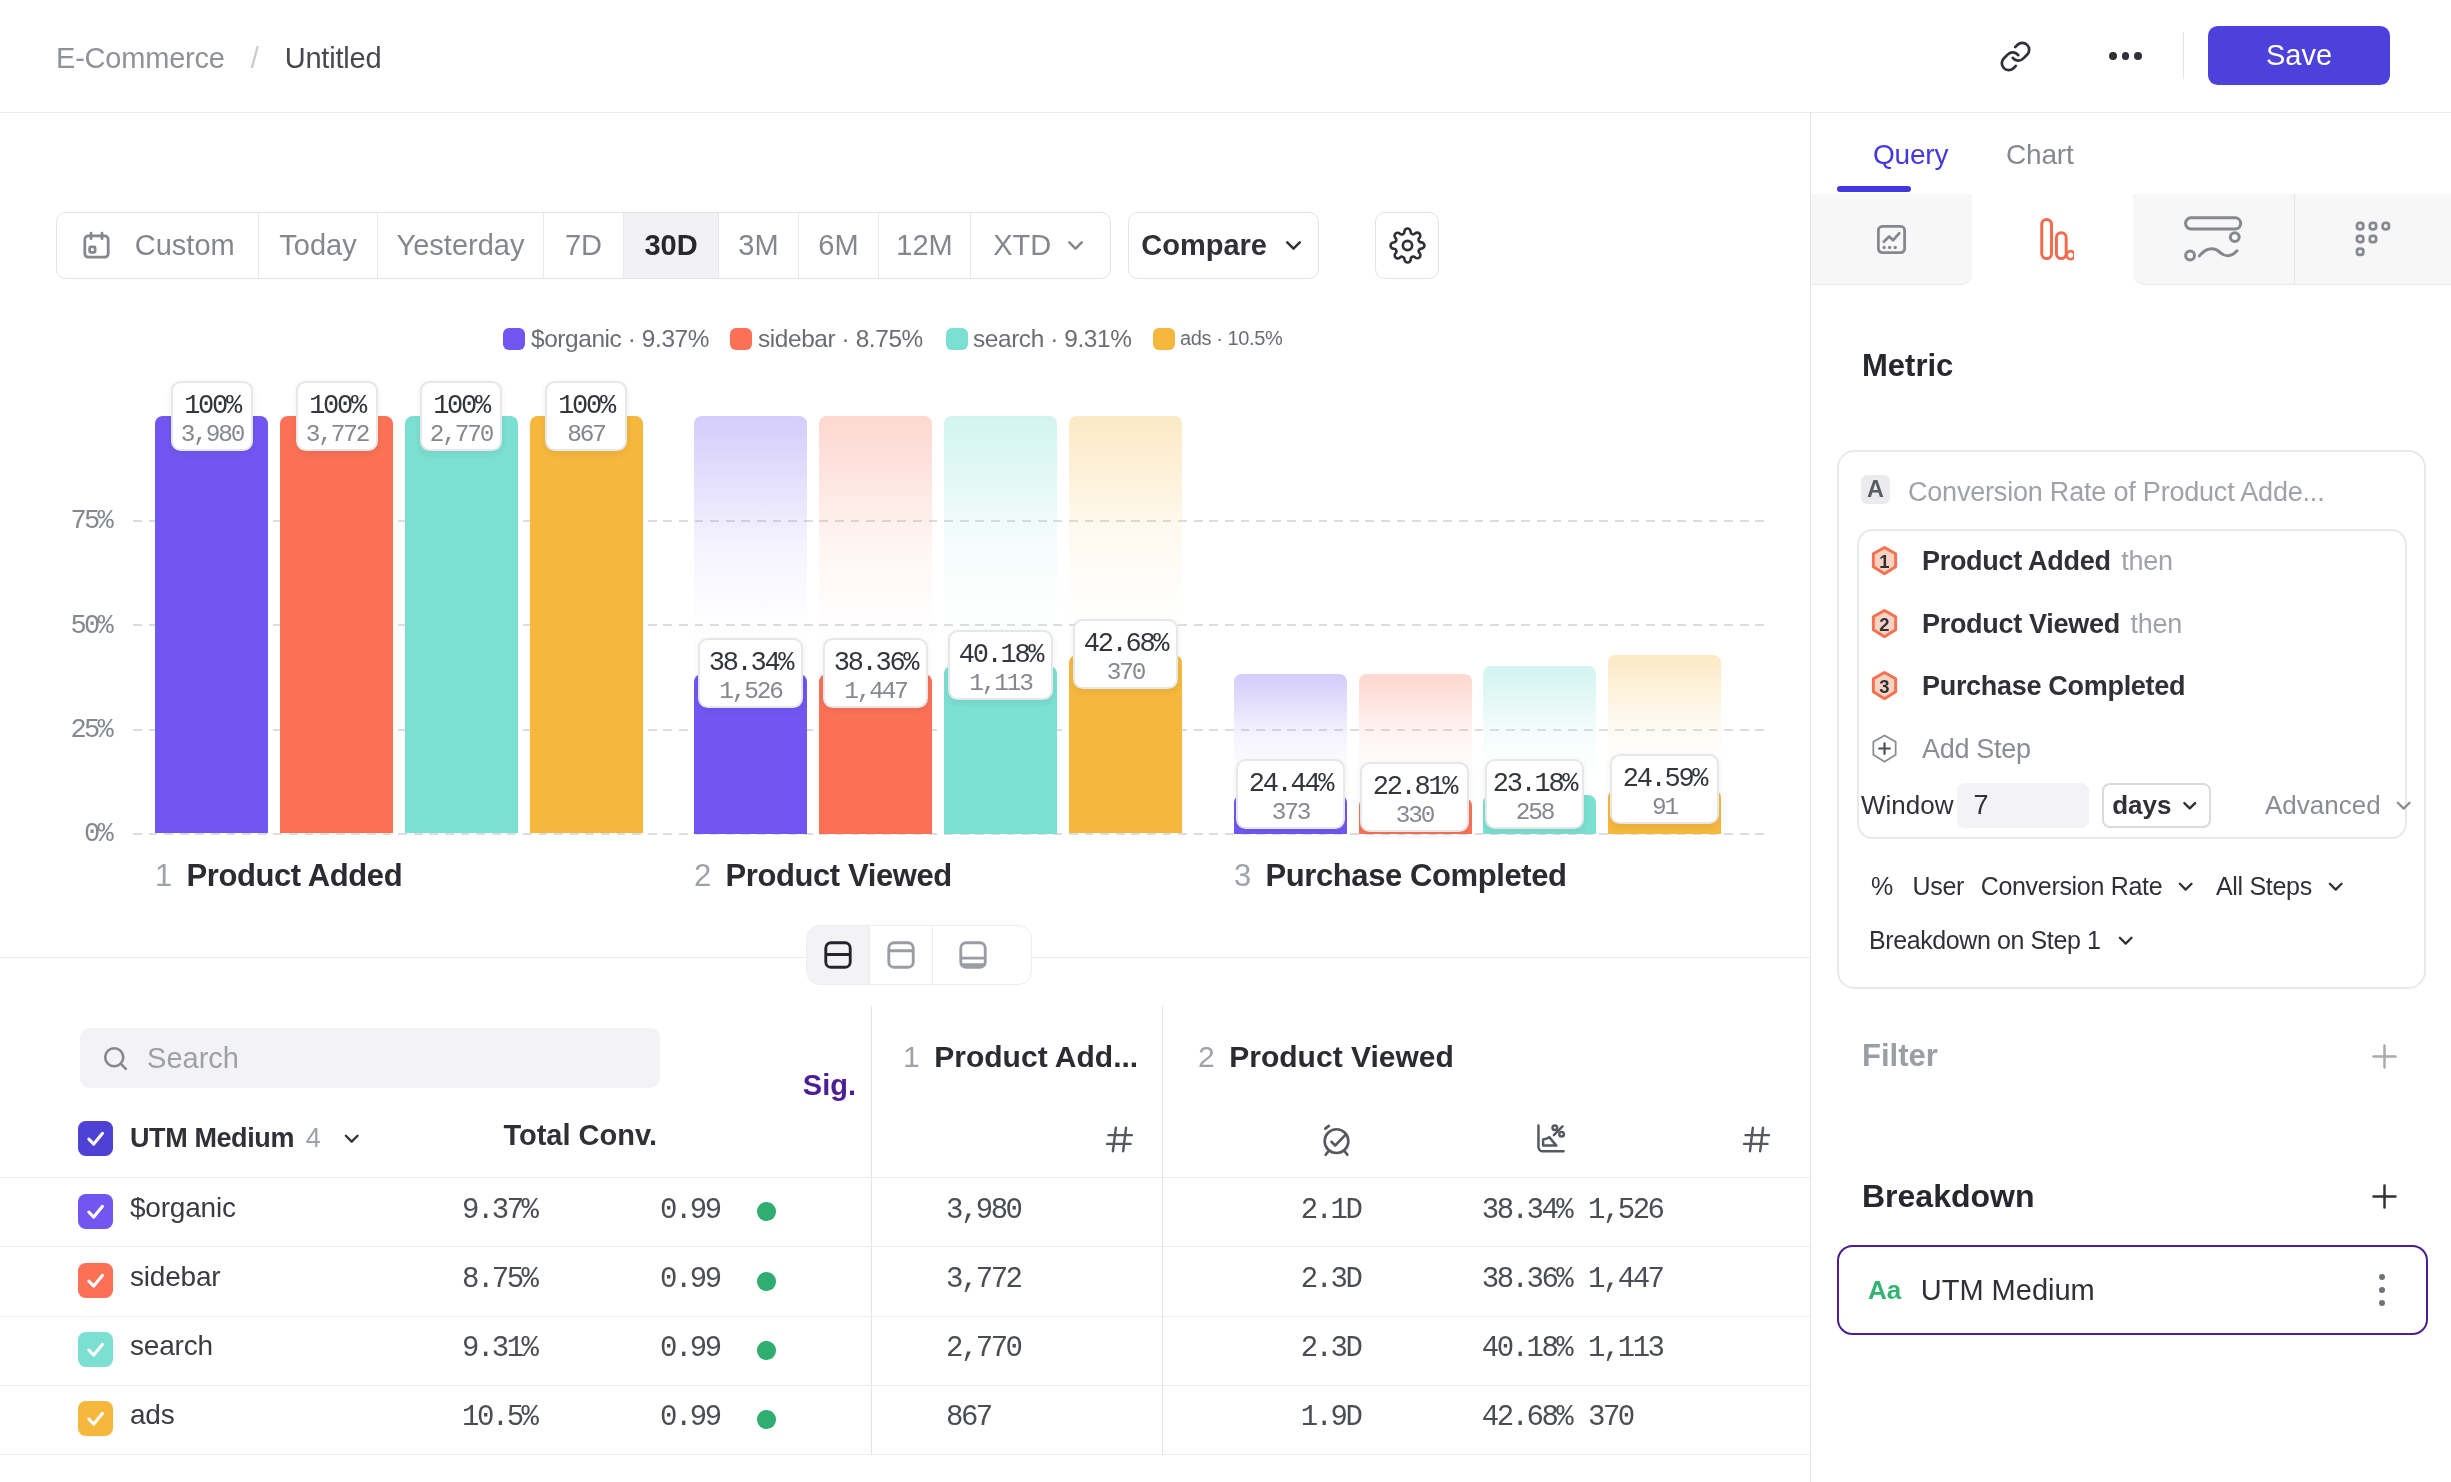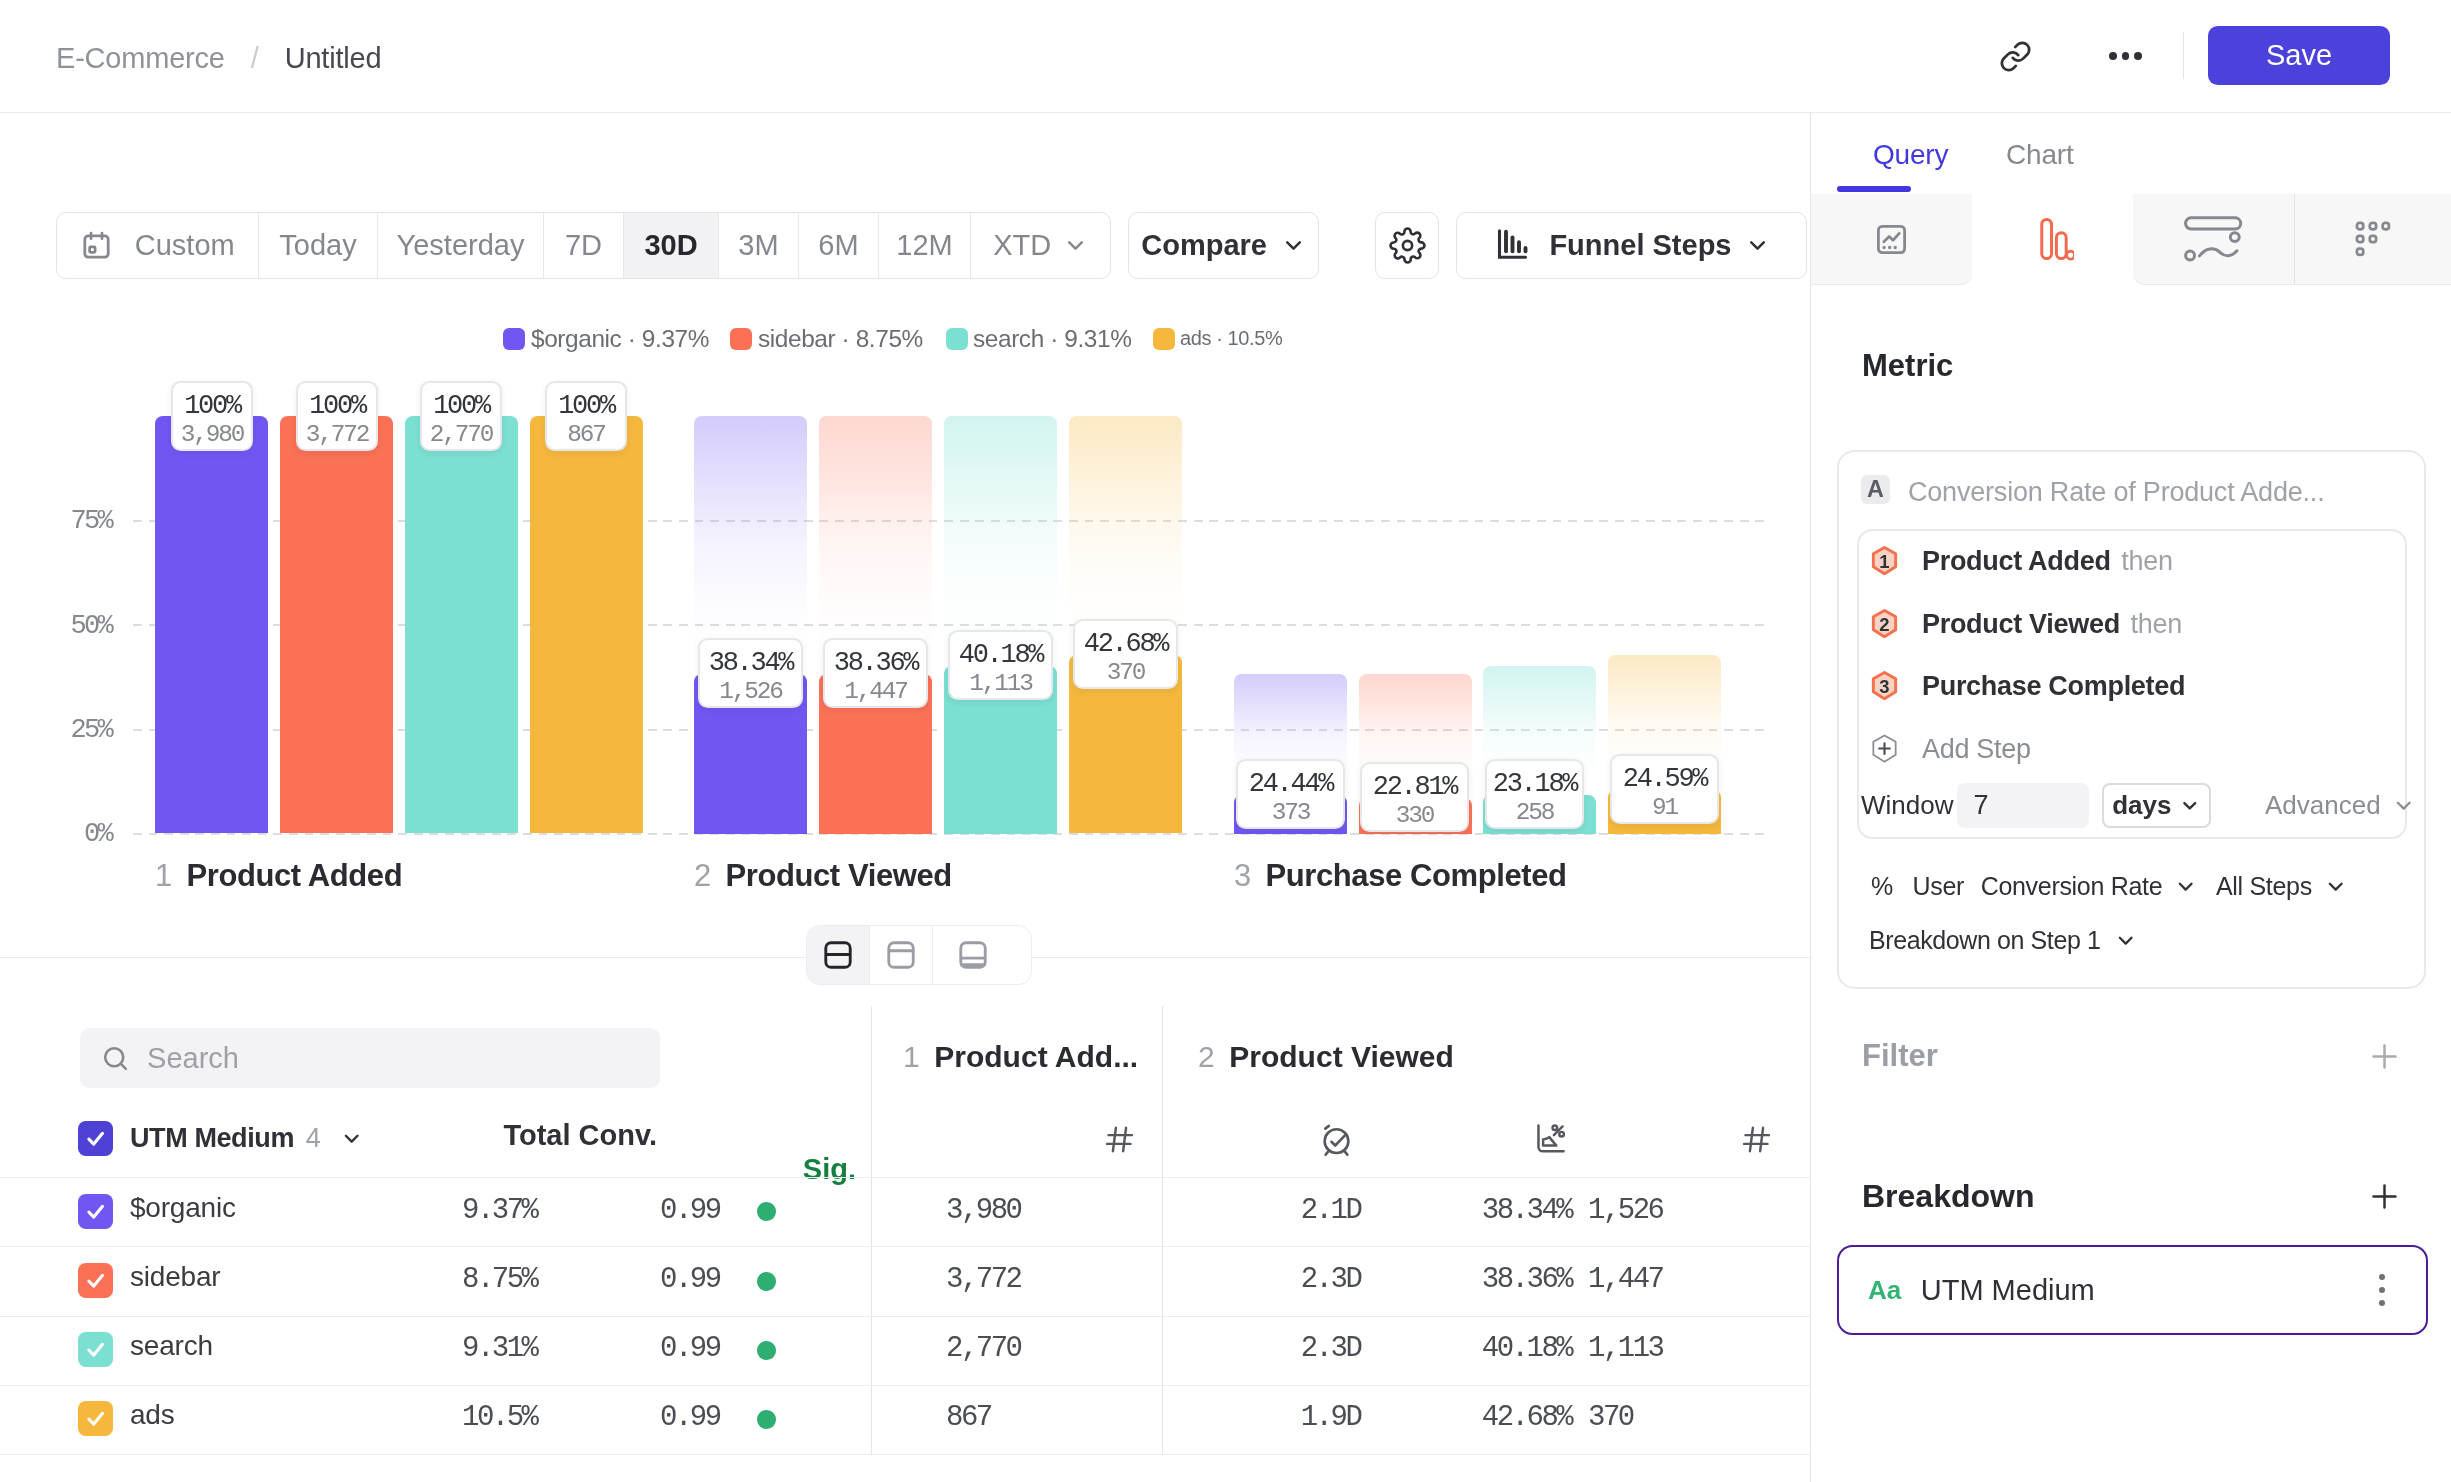--- a/index.html
+++ b/index.html
@@ -66,33 +66,20 @@
   <svg width="25" height="25" viewBox="0 0 24 24" fill="none" stroke="#2F3136" stroke-width="2.4" stroke-linecap="round" stroke-linejoin="round" style="margin-left:13.7px;">
         <path d="M6 9l6 6 6-6"></path>
       </svg>
 </div>
 <div class="abs flex" style="left:1375px;top:212px;width:64px;height:67px;border:1px solid #E2E3E6;border-radius:9.8px;justify-content:center;">
   <svg width="37" height="37" viewBox="0 0 24 24" fill="none" stroke="#2F3136" stroke-width="1.7" stroke-linecap="round" stroke-linejoin="round">
     <path d="M19.4 15a1.65 1.65 0 0 0 .33 1.82l.06.06a2 2 0 0 1 0 2.83 2 2 0 0 1-2.83 0l-.06-.06a1.65 1.65 0 0 0-1.82-.33 1.65 1.65 0 0 0-1 1.51V21a2 2 0 0 1-2 2 2 2 0 0 1-2-2v-.09A1.65 1.65 0 0 0 9 19.4a1.65 1.65 0 0 0-1.82.33l-.06.06a2 2 0 0 1-2.83 0 2 2 0 0 1 0-2.83l.06-.06a1.65 1.65 0 0 0 .33-1.82 1.65 1.65 0 0 0-1.51-1H3a2 2 0 0 1-2-2 2 2 0 0 1 2-2h.09A1.65 1.65 0 0 0 4.6 9a1.65 1.65 0 0 0-.33-1.82l-.06-.06a2 2 0 0 1 0-2.83 2 2 0 0 1 2.83 0l.06.06a1.65 1.65 0 0 0 1.82.33H9a1.65 1.65 0 0 0 1-1.51V3a2 2 0 0 1 2-2 2 2 0 0 1 2 2v.09a1.65 1.65 0 0 0 1 1.51 1.65 1.65 0 0 0 1.82-.33l.06-.06a2 2 0 0 1 2.83 0 2 2 0 0 1 0 2.83l-.06.06a1.65 1.65 0 0 0-.33 1.82V9a1.65 1.65 0 0 0 1.51 1H21a2 2 0 0 1 2 2 2 2 0 0 1-2 2h-.09a1.65 1.65 0 0 0-1.51 1z"></path>
     <circle cx="12" cy="12" r="3"></circle>
   </svg>
 </div>
-<div class="abs flex" style="left:1456px;top:212px;width:351px;height:67px;border:1px solid #E2E3E6;border-radius:9.8px;justify-content:center;font-size:29px;font-weight:600;color:#2F3136;">
-  <svg width="39" height="39" viewBox="0 0 24 24" fill="none" stroke="#2F3136" stroke-width="1.9" stroke-linecap="round" style="margin-right:17.6px;">
-    <path d="M4 3v16.2h16"></path>
-    <path d="M8 3.5v12" stroke-width="2.4"></path>
-    <path d="M12 7v8.5" stroke-width="2.4"></path>
-    <path d="M16 10v5.5" stroke-width="2.4"></path>
-    <path d="M20 13.5v2" stroke-width="2.4"></path>
-  </svg>
-  Funnel Steps
-  <svg width="25" height="25" viewBox="0 0 24 24" fill="none" stroke="#2F3136" stroke-width="2.4" stroke-linecap="round" stroke-linejoin="round" style="margin-left:13.7px;">
-        <path d="M6 9l6 6 6-6"></path>
-      </svg>
-</div>
 
 <div class="abs" style="left:503px;top:328px;width:21.5px;height:21.5px;border-radius:5.9px;background:#7156F2;"></div>
 <div class="abs" style="left:531px;top:322px;height:33px;line-height:33px;font-size:24.4px;letter-spacing:-0.4px;font-weight:500;color:#6A6D73;">$organic&nbsp;·&nbsp;9.37%</div>
 <div class="abs" style="left:730px;top:328px;width:21.5px;height:21.5px;border-radius:5.9px;background:#FA7156;"></div>
 <div class="abs" style="left:758px;top:322px;height:33px;line-height:33px;font-size:24.4px;letter-spacing:-0.4px;font-weight:500;color:#6A6D73;">sidebar&nbsp;·&nbsp;8.75%</div>
 <div class="abs" style="left:946px;top:328px;width:21.5px;height:21.5px;border-radius:5.9px;background:#7BDFD2;"></div>
 <div class="abs" style="left:973px;top:322px;height:33px;line-height:33px;font-size:24.4px;letter-spacing:-0.4px;font-weight:500;color:#6A6D73;">search&nbsp;·&nbsp;9.31%</div>
 <div class="abs" style="left:1153px;top:328px;width:21.5px;height:21.5px;border-radius:5.9px;background:#F5B83D;"></div>
 <div class="abs" style="left:1180px;top:322px;height:33px;line-height:33px;font-size:20px;letter-spacing:-0.4px;font-weight:500;color:#6A6D73;">ads&nbsp;·&nbsp;10.5%</div>
 
@@ -241,21 +228,21 @@
       </svg>
 </div>
 <div class="abs flex" style="left:130px;top:1119px;height:39px;font-size:29px;">
   <span style="font-weight:600;color:#2F3136;font-size:27px;letter-spacing:-0.4px;">UTM Medium</span>
       <span style="color:#9FA2A8;margin-left:11.7px;font-size:27px;">4</span>
   <svg width="23.4" height="23.4" viewBox="0 0 24 24" fill="none" stroke="#2F3136" stroke-width="2.4" stroke-linecap="round" stroke-linejoin="round" style="margin-left:19.5px;">
         <path d="M6 9l6 6 6-6"></path>
       </svg>
 </div>
 <div class="abs" style="left:462px;top:1119px;width:195px;text-align:right;font-size:29px;font-weight:600;color:#2F3136;">Total Conv.</div>
-<div class="abs" style="left:661px;top:1153px;width:195px;text-align:right;font-size:29px;font-weight:600;color:#15803d;">Sig.</div>
+<div class="abs" style="left:661px;top:1069px;width:195px;text-align:right;font-size:29px;font-weight:600;color:#4c1d95;">Sig.</div>
 
 <svg class="abs" style="left:1102px;top:1122px;" width="35" height="35" viewBox="0 0 24 24" fill="none" stroke="#55585E" stroke-width="1.7" stroke-linecap="round">
       <path d="M9.5 4L7.5 20M16.5 4l-2 16M4.5 9h16M3.5 15h16"></path>
     </svg>
 <svg class="abs" style="left:1317px;top:1120px;" width="39" height="39" viewBox="0 0 24 24" fill="none" stroke="#55585E" stroke-width="1.6" stroke-linecap="round" stroke-linejoin="round">
   <circle cx="12" cy="13" r="7.3"></circle>
   <path d="M7.3 3.6L5.1 5.3"></path>
   <path d="M8.9 13.4l2.3 2.3 6.3-6.5"></path>
   <path d="M6.7 19.6l-1.4 1.8M17.3 19.6l1.4 1.8"></path>
 </svg>

